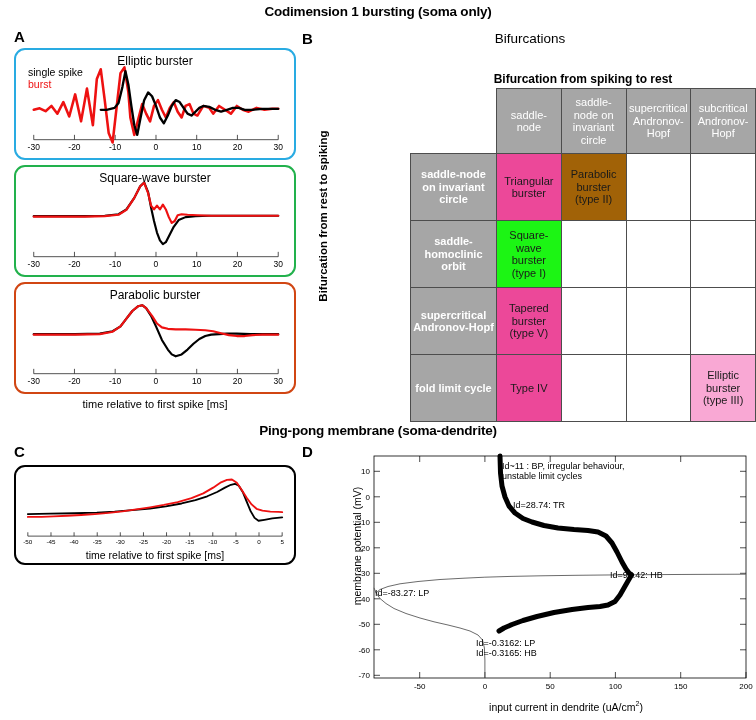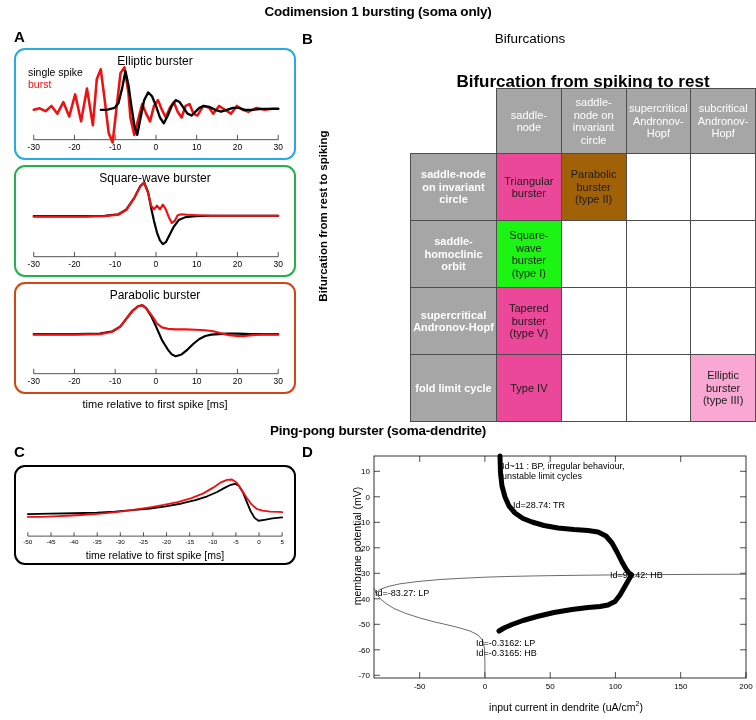--- a/index.html
+++ b/index.html
@@ -47,21 +47,21 @@
   
   #box-pp{
     position:absolute;left:14px;top:465px;width:282px;height:100px;
     border:2.4px solid #000;border-radius:11px;background:#fff;box-sizing:border-box;
   }
 
   
   #tbl-wrap{position:absolute;left:300px;top:60px;width:456px;height:330px;}
   .tbl-colhead{
     position:absolute;left:110px;top:12px;width:346px;text-align:center;
-    font-size:17px;font-weight:bold;
+    font-size:12px;font-weight:bold;
   }
   .tbl-rowhead-label{
     position:absolute;left:-72px;top:150px;width:190px;text-align:center;
     font-size:11.5px;font-weight:bold;
     transform:rotate(-90deg);transform-origin:center center;
   }
   table.bif{
     position:absolute;left:110px;top:28px;border-collapse:collapse;
     table-layout:fixed;width:346px;
   }
@@ -88,21 +88,21 @@
   }
   .dxlab{position:absolute;left:40px;top:252px;width:380px;text-align:center;font-size:10.5px;}
   .ann{position:absolute;font-size:9px;line-height:10.5px;color:#000;white-space:nowrap;}
 </style>
 </head>
 <body>
 
 <div class="fig">
 
   <div class="maintitle" id="title-top">Codimension 1 bursting (soma only)</div>
-  <div class="maintitle" id="title-bottom">Ping-pong burster (soma-dendrite)</div>
+  <div class="maintitle" id="title-bottom">Ping-pong membrane (soma-dendrite)</div>
 
   <div class="panel-letter" style="left:14px;top:28px;">A</div>
   <div class="panel-head" style="left:36px;top:29px;width:240px;margin-top:20px;">Event-Triggered Average</div>
 
   <div class="etabox" id="box-elliptic">
     <div class="etatitle">Elliptic burster</div>
     <div class="leg k">single spike</div>
     <div class="leg r">burst</div>
     <svg class="plotsvg" viewBox="0 0 282 112" preserveAspectRatio="none">
 

